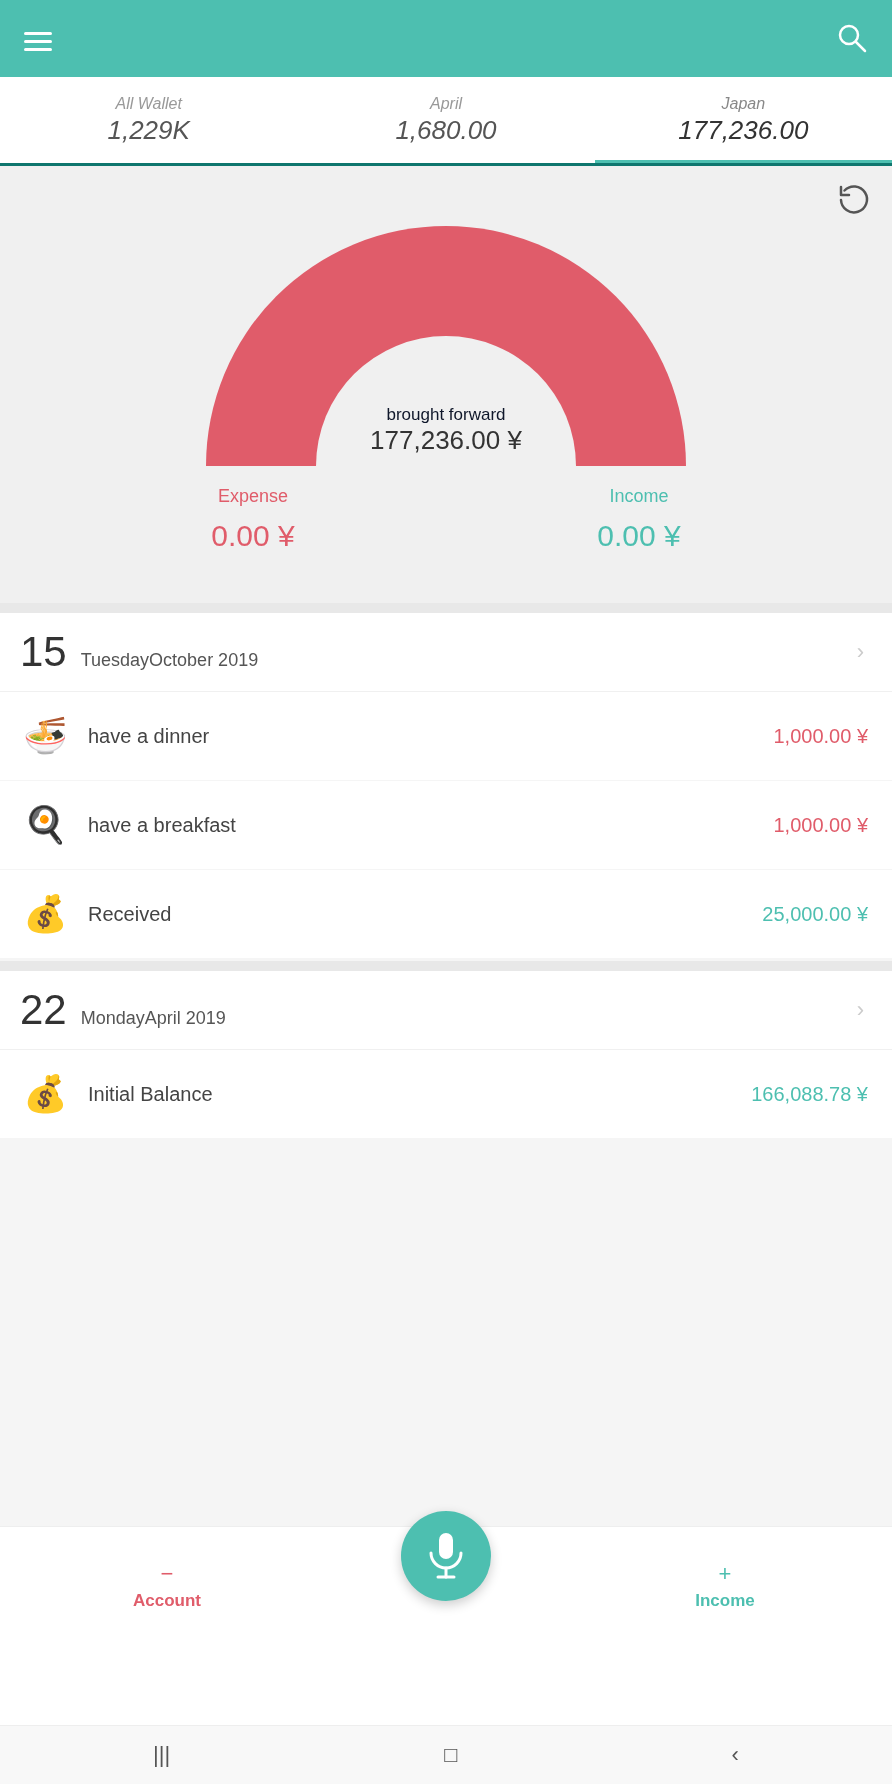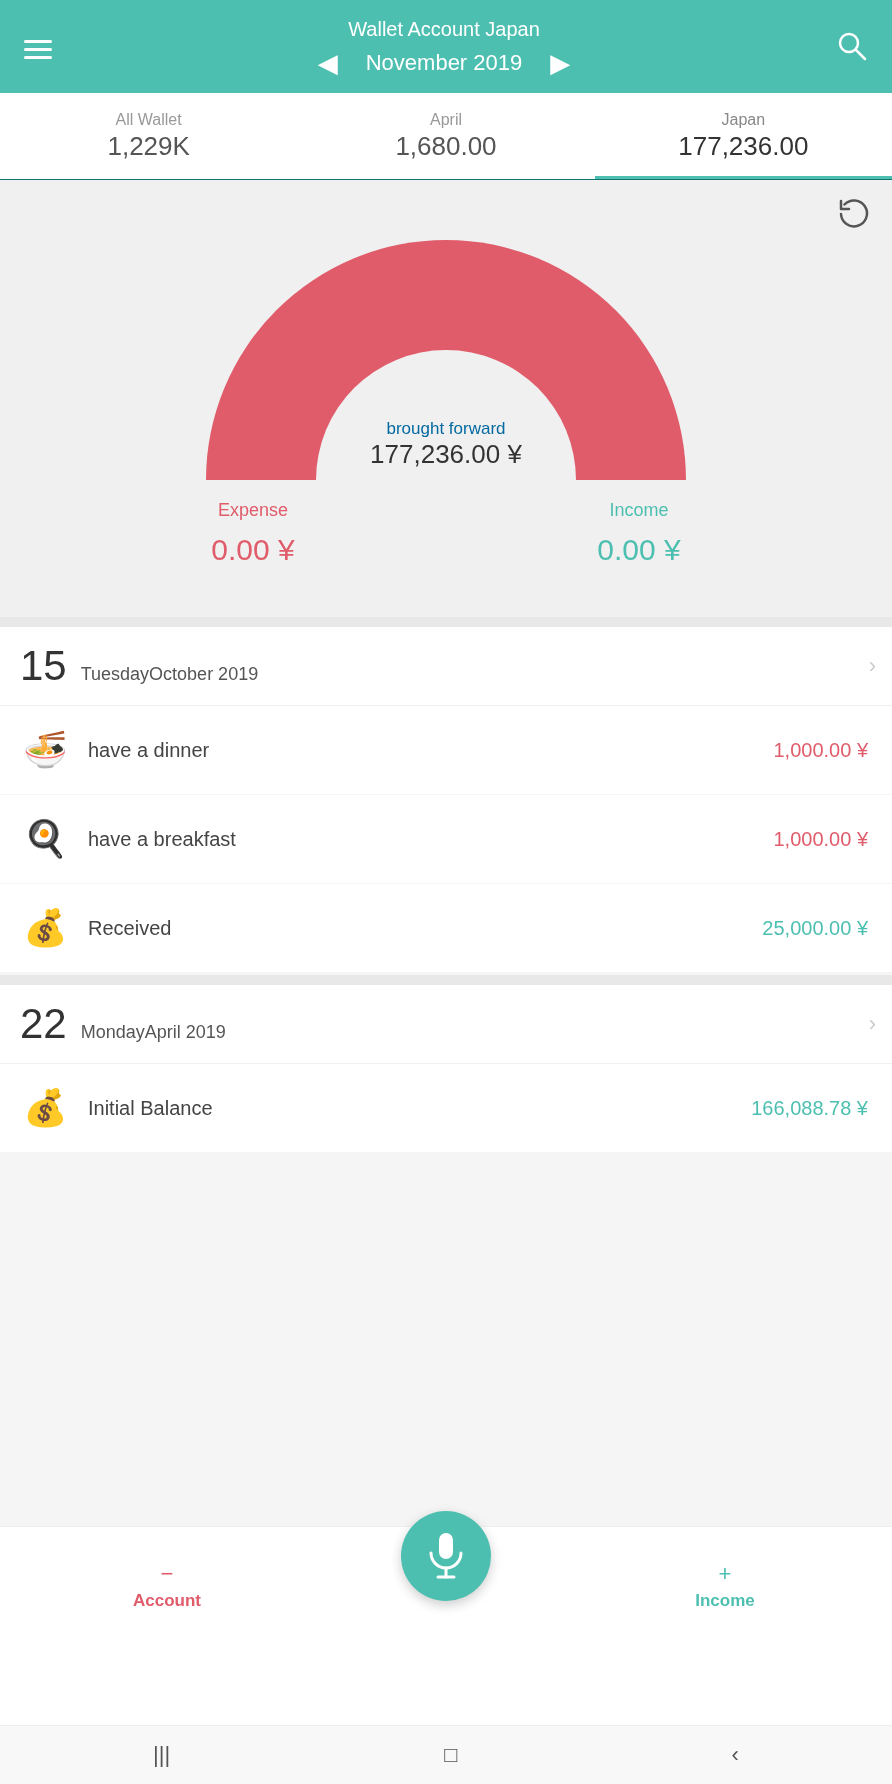--- a/index.html
+++ b/index.html
@@ -75,21 +75,22 @@
       cursor: pointer;
       color: white;
       font-size: 28px;
       padding: 4px;
     }
 
     
     .tabs-row {
       background: white;
       display: flex;
-      border-bottom: 1px solid #0f766e;
+      border-bottom: 3px solid #0f766e;
+      font-style: italic;
     }
     .tab-item {
       flex: 1;
       text-align: center;
       padding: 18px 8px 14px;
       cursor: pointer;
     }
     .tab-label {
       font-size: 16px;
       color: #999;
@@ -135,21 +136,21 @@
       height: 280px;
     }
     .chart-center-text {
       position: absolute;
       bottom: 10px;
       left: 50%;
       transform: translateX(-50%);
       text-align: center;
     }
     .chart-center-label {
-      color: #0369a1;
+      color: #0f172a;
       font-size: 17px;
       margin-top: 21px;
     }
     .chart-center-value {
       color: #333;
       font-size: 26px;
       font-weight: 400;
     }
 
     .expense-income-row {
@@ -172,21 +173,21 @@
 
     
     .date-group {
       background: white;
       margin-bottom: 2px;
     }
     .date-header {
       display: flex;
       align-items: center;
       justify-content: space-between;
-      padding: 18px 16px 18px 20px;
+      padding: 18px 28px 18px 20px;
       border-bottom: 1px solid #f0f0f0;
     }
     .date-left {
       display: flex;
       align-items: baseline;
       gap: 14px;
     }
     .date-day {
       font-size: 42px;
       font-weight: 300;
@@ -299,28 +300,20 @@
   </style>
 </head>
 <body>
 
 <div class="header">
   <button class="hamburger-btn">
     <div class="hamburger-line"></div>
     <div class="hamburger-line"></div>
     <div class="hamburger-line"></div>
   </button>
-  <div class="header-center">
-    <div class="header-title">Wallet Account Japan</div>
-    <div class="header-month-row">
-      <button class="nav-arrow">◀</button>
-      <span class="header-month">November 2019</span>
-      <button class="nav-arrow">▶</button>
-    </div>
-  </div>
   <button class="search-btn">
     <svg width="32" height="32" viewBox="0 0 32 32" fill="none">
       <circle cx="13" cy="13" r="9" stroke="white" stroke-width="2.5"></circle>
       <line x1="20" y1="20" x2="29" y2="29" stroke="white" stroke-width="2.5" stroke-linecap="round"></line>
     </svg>
   </button>
 </div>
 
 <div class="tabs-row">
   <div class="tab-item">

